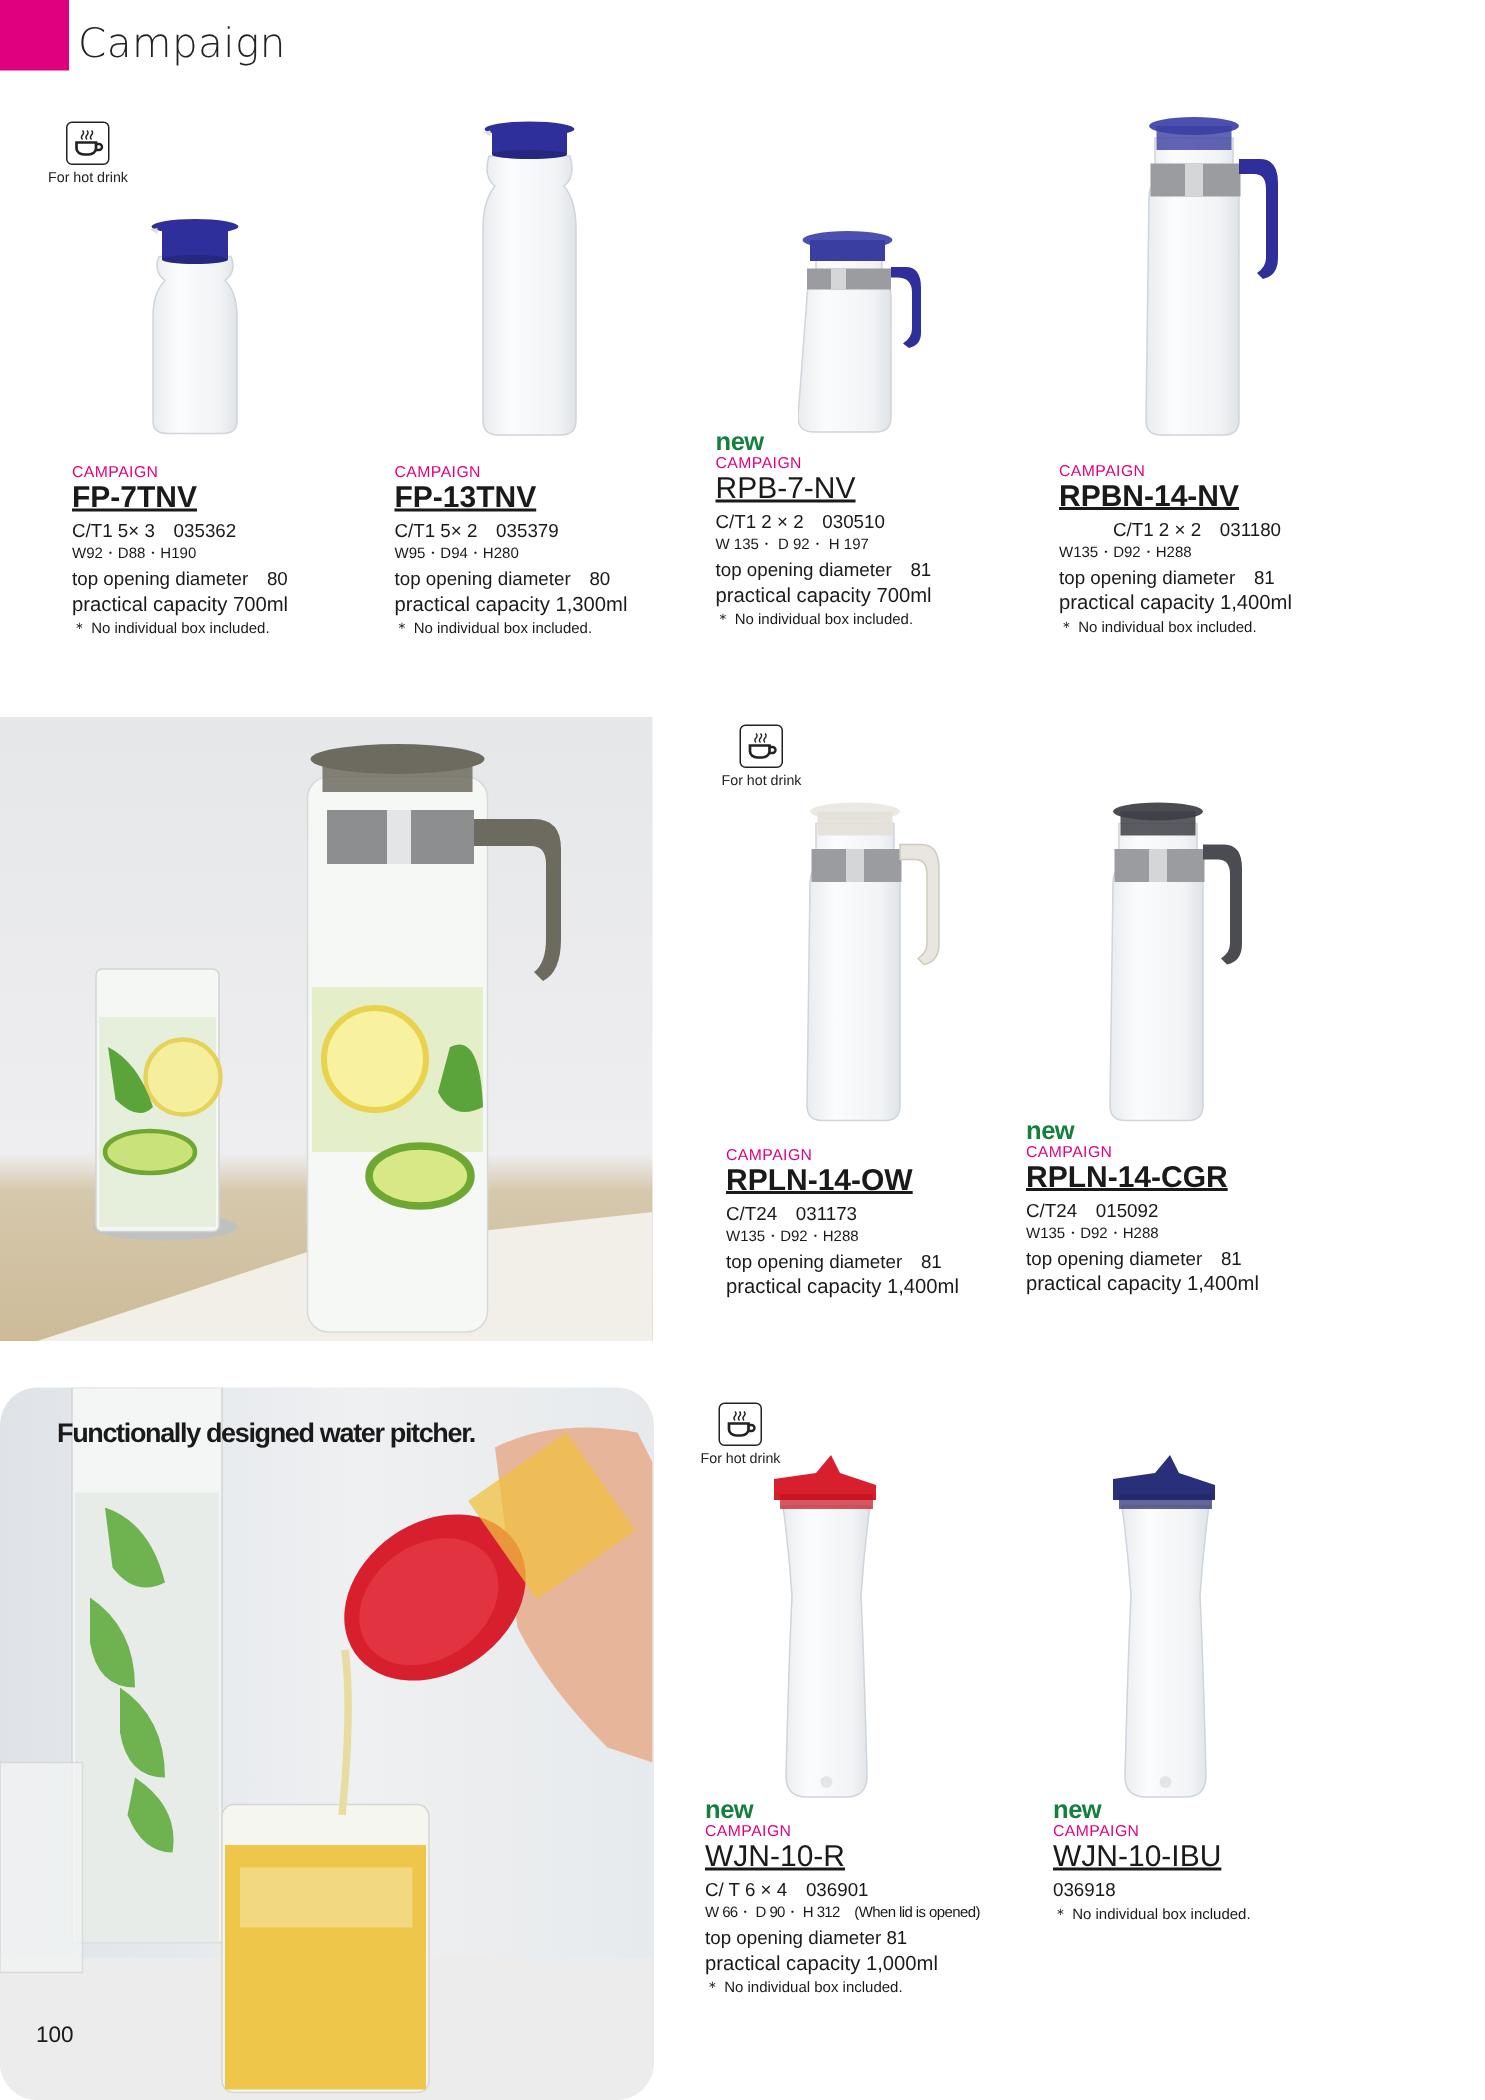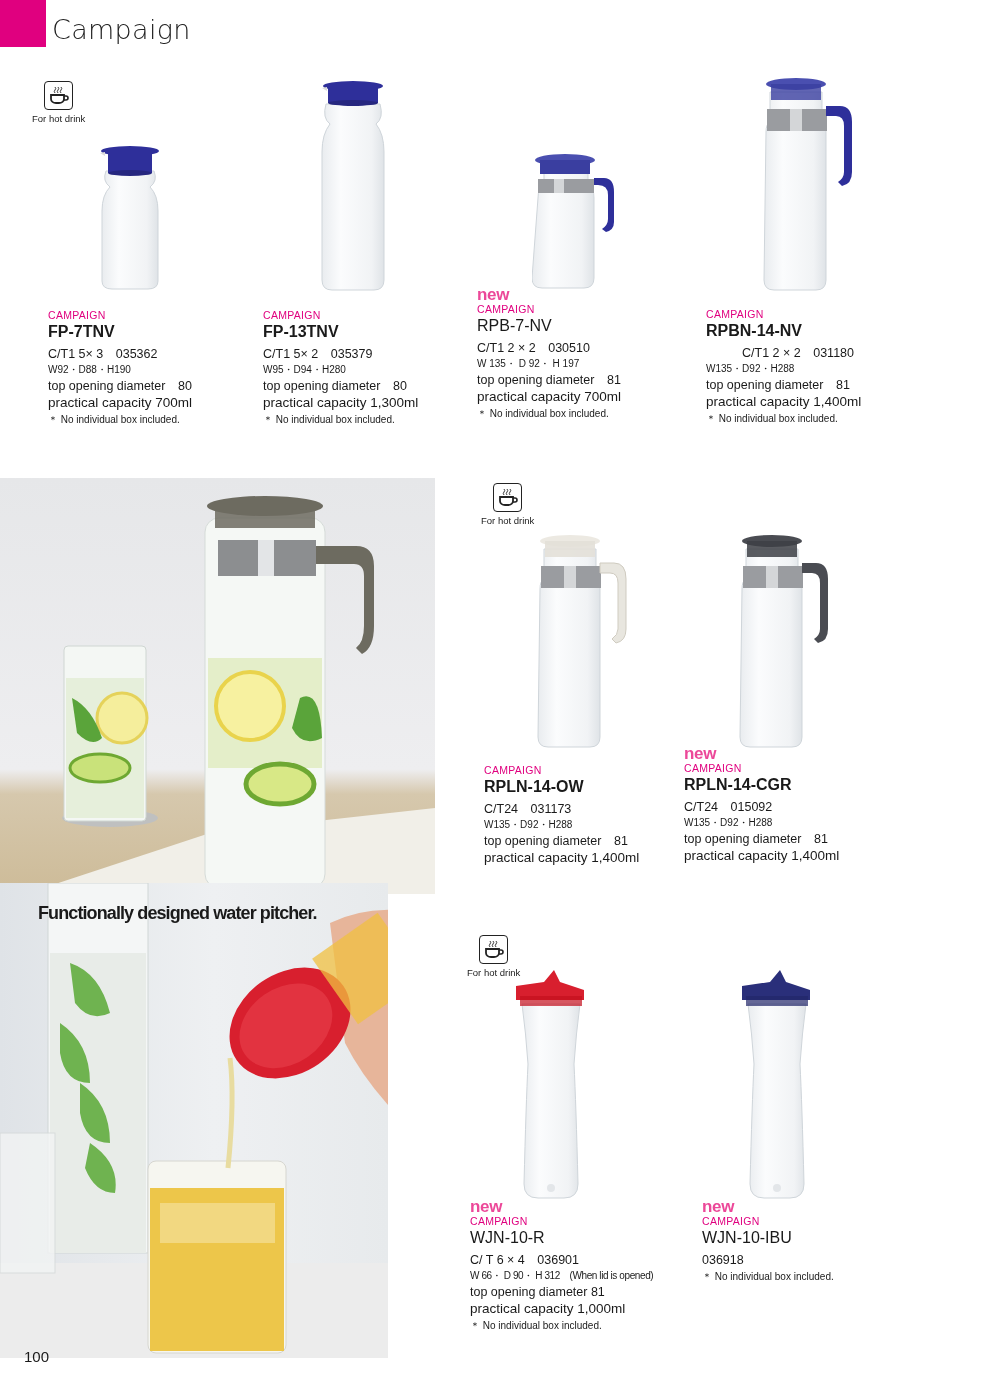--- a/index.html
+++ b/index.html
@@ -8,23 +8,23 @@
 
   .header-block { position: absolute; left: 0; top: 0; width: 46px; height: 47px; background: #e0007f; }
   .page-title { position: absolute; left: 52px; top: 14px; font-size: 27px; font-weight: 300; letter-spacing: 0.3px; color: #222; font-family: "DejaVu Sans", sans-serif; }
 
   .hot-badge { position: absolute; display: flex; flex-direction: column; align-items: center; }
   .hot-badge .box { width: 29px; height: 29px; border: 1.5px solid #222; border-radius: 4px; display: flex; align-items: center; justify-content: center; }
   .hot-badge .lbl { font-size: 9.5px; margin-top: 3px; color: #222; white-space: nowrap; font-family: "Liberation Sans", sans-serif; }
 
   .product-img { position: absolute; }
   .info { position: absolute; font-family: "Liberation Sans", sans-serif; color: #1a1a1a; }
-  .info .new { color: #ec4899; font-weight: 900; font-size: 17px; line-height: 16px; letter-spacing: -0.3px; font-family: "Liberation Sans", sans-serif; }
+  .info .new { color: #15803d; font-weight: 900; font-size: 17px; line-height: 16px; letter-spacing: -0.3px; font-family: "Liberation Sans", sans-serif; }
   .info .camp { color: #e0007f; font-size: 10.5px; line-height: 13px; letter-spacing: 0.3px; }
-  .info .model { font-size: 16px; line-height: 20px; margin-bottom: 4px; }
+  .info .model { font-size: 20px; line-height: 20px; margin-bottom: 4px; text-decoration: underline; }
   .info .model.bold { font-weight: bold; }
   .info .spec { font-size: 12.5px; line-height: 16px; }
   .info .spec.sm { font-size: 10px; }
   .info .spec.lg { font-size: 13.5px; line-height: 17px; }
   .info .note { font-size: 10px; line-height: 14px; margin-top: 2px; }
 
   .photo { position: absolute; overflow: hidden; }
   .photo-caption { position: absolute; left: 38px; top: 20px; font-size: 18px; font-weight: bold; letter-spacing: -0.9px; color: #1a1a1a; font-family: "Liberation Sans", sans-serif; }
   .page-number { position: absolute; left: 24px; top: 1348px; font-size: 15px; color: #1a1a1a; font-family: "Liberation Sans", sans-serif; }
 </style>
@@ -233,21 +233,21 @@
     <rect x="215" y="28" width="100" height="22" fill="#6d6b60" opacity="0.85"></rect>
     <rect x="218" y="62" width="98" height="36" fill="#8c8e90"></rect>
     <rect x="258" y="62" width="16" height="36" fill="#e3e5e7"></rect>
     <path d="M316 68 h40 q18 0 18 20 v60 q0 22 -12 28 l-6 -6 q8 -6 8 -22 v-50 q0 -12 -10 -12 h-38 z" fill="#6d6b60"></path>
     <circle cx="250" cy="228" r="34" fill="#f7f1a0" stroke="#e9d34c" stroke-width="4"></circle>
     <ellipse cx="280" cy="306" rx="34" ry="20" fill="#d8e886" stroke="#6ea832" stroke-width="5"></ellipse>
     <path d="M300 220 q20 -10 22 40 q-20 10 -30 -10 z" fill="#5aa43a"></path>
   </svg>
 </div>
 
-<div class="photo" style="left:0; top:883px; width:388px; height:475px; background:linear-gradient(90deg,#dfe3e7 0%, #eef0f2 55%, #e7eaec 100%);">
+<div class="photo" style="left:0; top:925px; width:436px; height:475px; background:linear-gradient(90deg,#dfe3e7 0%, #eef0f2 55%, #e7eaec 100%);border-radius:25px;">
   <svg width="435" height="475" viewBox="0 0 435 475">
     <rect x="0" y="380" width="435" height="95" fill="#ececec"></rect>
     <rect x="48" y="0" width="100" height="370" fill="#f4f6f6" stroke="#d0d6d6"></rect>
     <rect x="50" y="70" width="96" height="300" fill="#e8ece8"></rect>
     <path d="M70 80 q30 10 40 50 q-20 10 -35 -10 z M60 140 q30 20 30 60 q-25 0 -30 -30 z M80 200 q30 20 30 60 q-25 0 -30 -30 z M90 260 q30 20 25 50 q-20 0 -30 -25 z" fill="#6fb350"></path>
     <rect x="0" y="250" width="55" height="140" fill="#f2f4f4" opacity="0.8" stroke="#d4d8d8"></rect>
     <rect x="148" y="278" width="138" height="192" rx="8" fill="#f6f6f0" stroke="#d6d6d0"></rect>
     <rect x="150" y="305" width="134" height="163" fill="#edc64a"></rect>
     <rect x="160" y="320" width="115" height="40" fill="#f2dc8e" opacity="0.8"></rect>
     <path d="M230 175 q5 40 -2 110" stroke="#e8dca0" stroke-width="5" fill="none"></path>

